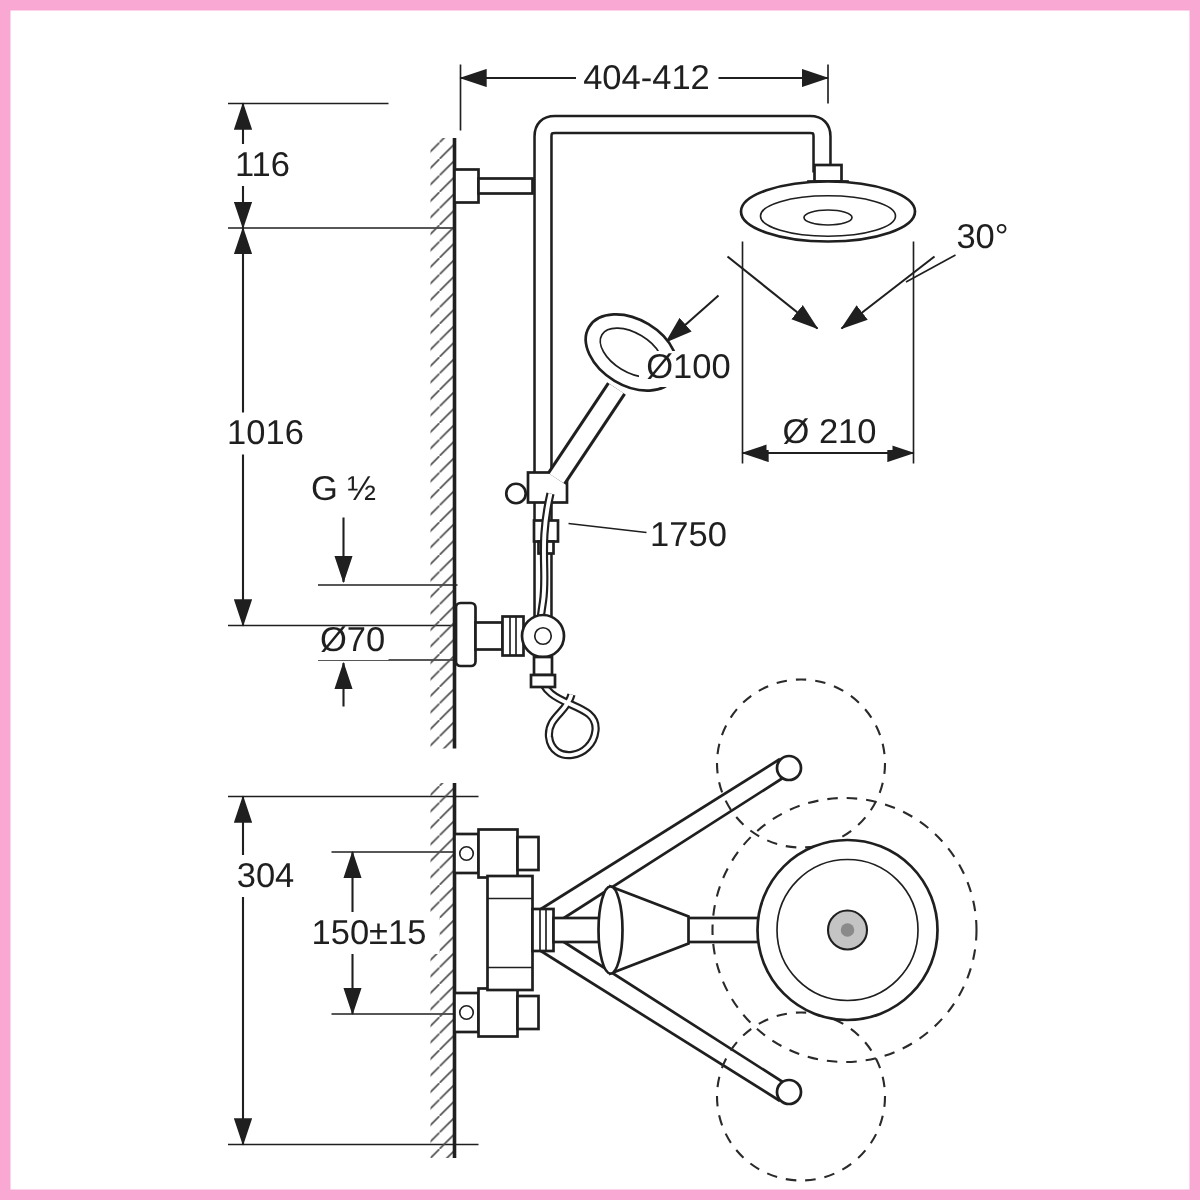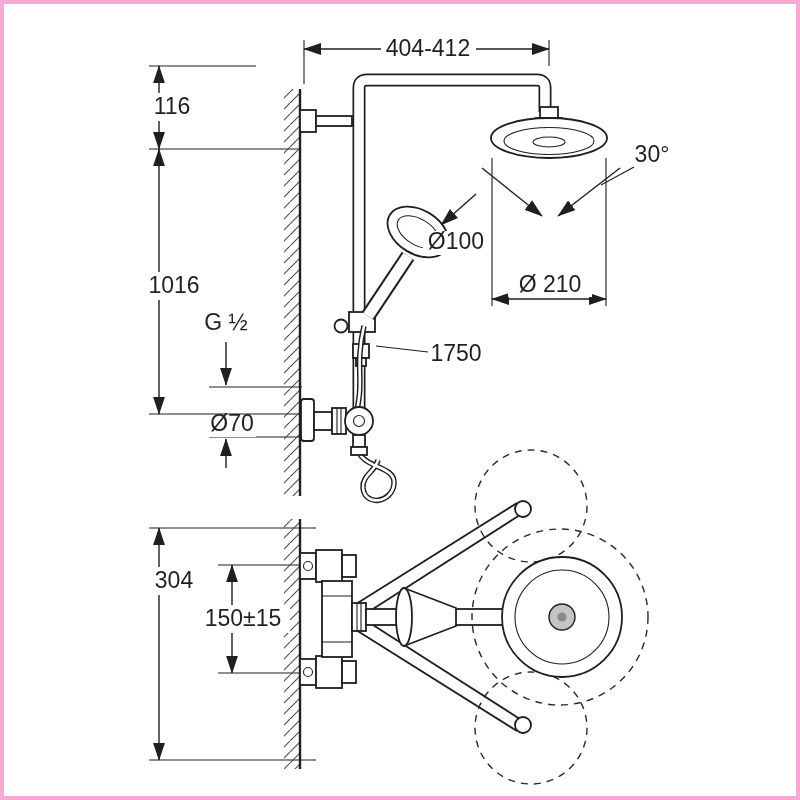--- a/index.html
+++ b/index.html
@@ -1,19 +1,19 @@
 <!DOCTYPE html>
 <html><head>
 <meta charset="utf-8">
 <title>Technical Drawing</title>
 <style>
   html,body{margin:0;padding:0;background:#ffffff;}
   #stage{
     width:800px;height:800px;position:relative;background:#ffffff;
-    border:4px solid #f9a8d4;box-sizing:border-box;
+    border:7px solid #f9a8d4;box-sizing:border-box;
     font-family:"Liberation Sans", sans-serif;
   }
   svg{display:block;}
   text{
     font-family:"Liberation Sans", sans-serif;
     fill:#1f1f1f;
     font-size:23px;
   }
   .dimtext{text-anchor:middle;}
   .thin{stroke:#1f1f1f;stroke-width:1.1;fill:none;}

